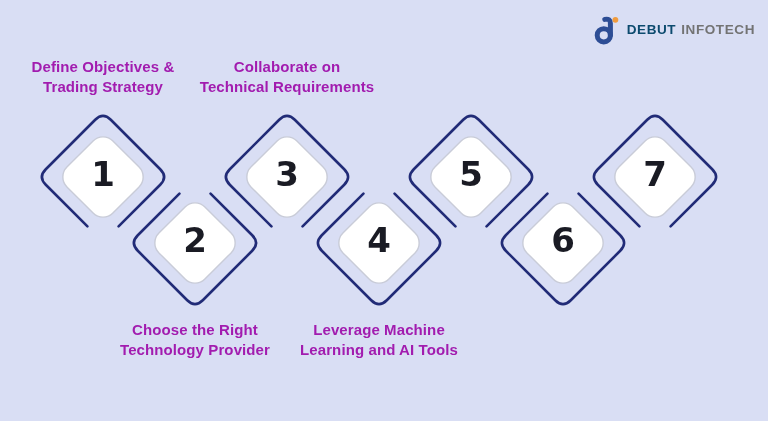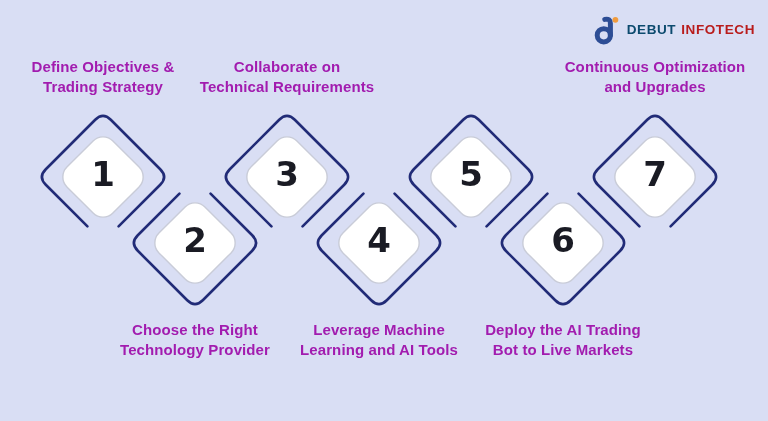--- a/index.html
+++ b/index.html
@@ -68,21 +68,21 @@
 
 <div class="canvas">
 
   <header class="logo">
     <svg width="27" height="31" viewBox="0 0 27 31">
       <circle cx="10.8" cy="20.3" r="6.6" fill="none" stroke-width="5" stroke="#2d4d95"></circle>
       <path d="M 17.4 20.3 L 17.4 8.5 Q 17.4 3.2 11.8 4.4" fill="none" stroke-width="5" stroke-linecap="round" stroke="#2d4d95"></path>
       <circle cx="22.4" cy="4.8" r="2.9" fill="#f09b3e"></circle>
     </svg>
     <span class="brand" id="brand-primary" style="color: #0c4a6e;">DEBUT</span>
-    <span class="brand" id="brand-secondary" style="color: #b91c1c;">INFOTECH</span>
+    <span class="brand" id="brand-secondary" style="color: #737373;">INFOTECH</span>
   </header>
 
   <svg id="diagram-svg" viewBox="0 0 768 421">
       <g>
         <path d="M 87.44,226.44 L 45.78,184.78 Q 38,177 45.78,169.22 L 95.22,119.78 Q 103,112 110.78,119.78 L 160.22,169.22 Q 168,177 160.22,184.78 L 118.56,226.44" fill="none" stroke="#212b77" stroke-width="2.6" stroke-linecap="round" stroke-linejoin="round"></path>
         <rect x="70.5" y="144.5" width="65" height="65" rx="14" ry="14" transform="rotate(45 103 177)" fill="#ffffff" stroke="#c9ccd8" stroke-width="1.4"></rect>
         <text x="103" y="186" text-anchor="middle" class="num" fill="#1a1b24">1</text>
       </g>
       <g>
         <path d="M 210.56,193.56 L 252.22,235.22 Q 260,243 252.22,250.78 L 202.78,300.22 Q 195,308 187.22,300.22 L 137.78,250.78 Q 130,243 137.78,235.22 L 179.44,193.56" fill="none" stroke="#212b77" stroke-width="2.6" stroke-linecap="round" stroke-linejoin="round"></path>
@@ -118,19 +118,15 @@
 
   <div id="labels-layer" style="color: #a21caf;">
       <div class="step-label top" style="left: -7px; top: 57px;">Define Objectives &amp;
 Trading Strategy</div>
       <div class="step-label bottom" style="left: 85px; top: 320px;">Choose the Right
 Technology Provider</div>
       <div class="step-label top" style="left: 177px; top: 57px;">Collaborate on
 Technical Requirements</div>
       <div class="step-label bottom" style="left: 269px; top: 320px;">Leverage Machine
 Learning and AI Tools</div>
-      <div class="step-label bottom" style="left: 453px; top: 320px;">Deploy the AI Trading
-Bot to Live Markets</div>
-      <div class="step-label top" style="left: 545px; top: 57px;">Continuous Optimization
-and Upgrades</div>
     </div>
 
 </div>
 
 </body></html>

